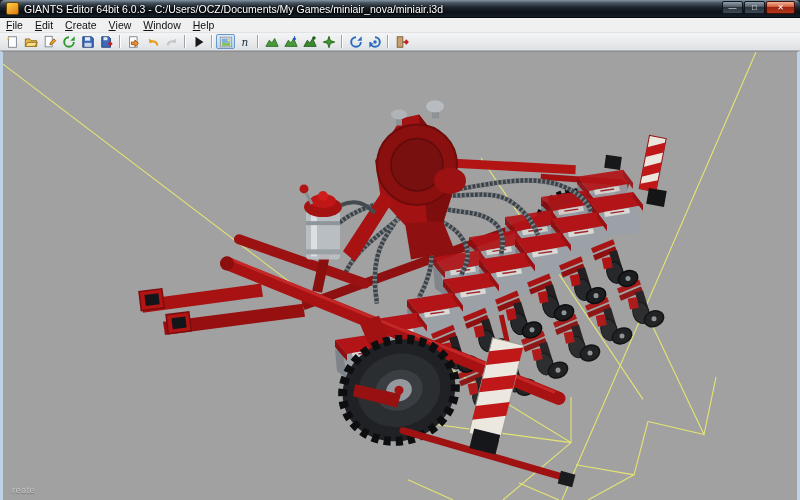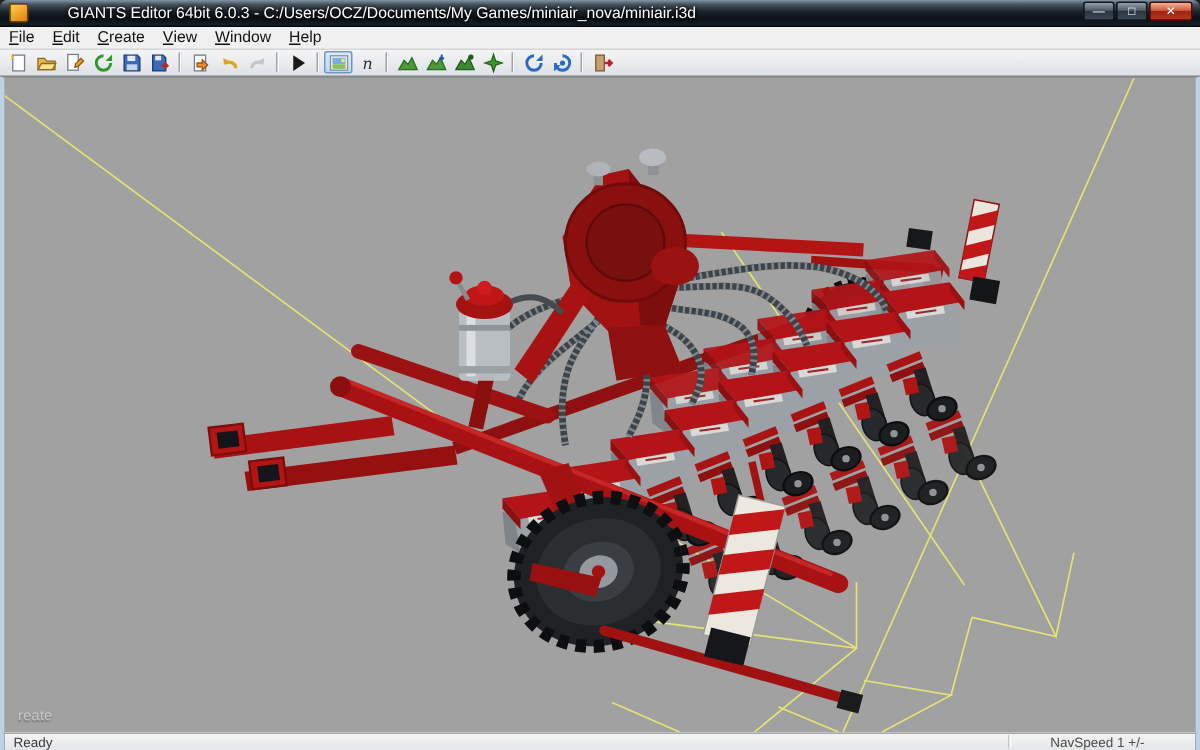--- a/index.html
+++ b/index.html
@@ -5,21 +5,21 @@
   html,body{margin:0;padding:0;width:800px;height:500px;overflow:hidden;background:#222;
     font-family:"Liberation Sans","DejaVu Sans",sans-serif;}
   .window{width:800px;height:500px;display:flex;flex-direction:column;border-radius:5px 5px 0 0;overflow:hidden;}
 
   
   .titlebar{height:17px;flex:0 0 17px;position:relative;display:flex;align-items:center;
     background:linear-gradient(180deg,#8294a4 0%,#46525e 18%,#1c242c 45%,#0c1117 70%,#141e26 100%);
     border-bottom:1px solid #05080b;}
   .titlebar .app-icon{width:11px;height:11px;margin:0 5px 0 6px;border-radius:2px;
     background:linear-gradient(145deg,#ffd24a,#e07b10);border:1px solid #6a4405;flex:0 0 auto;}
-  .titlebar .title{color:#ffffff;font-size:10.5px;white-space:nowrap;text-shadow:0 1px 2px #000,0 0 3px #000;margin-left:21px;}
+  .titlebar .title{color:#ffffff;font-size:10.5px;white-space:nowrap;text-shadow:0 1px 2px #000,0 0 3px #000;}
   .winbtns{position:absolute;right:5px;top:1px;display:flex;}
   .winbtn{width:21px;height:13px;margin-left:1px;border:1px solid #10181f;border-radius:2px;
     background:linear-gradient(#93a0ac 0%,#4d5a66 45%,#2a343d 50%,#3c4953 100%);
     color:#fff;font-size:8px;line-height:11px;text-align:center;box-sizing:border-box;}
   .winbtn.close{width:29px;background:linear-gradient(#f0b49a 0%,#d05a3a 45%,#9c2412 50%,#b23a1e 100%);border-color:#4a0e04;}
 
   
   .menubar{height:14px;flex:0 0 14px;background:#f0f0f0;display:flex;align-items:center;
     font-size:10.5px;color:#111;border-bottom:1px solid #e2e2e2;}
   .menu-item{padding:0 6px;height:100%;display:flex;align-items:center;}
@@ -436,20 +436,14 @@
           <polygon points="476,328 508,316 508,330 476,342" fill="#c01818"></polygon>
           <polygon points="476,356 508,344 508,358 476,370" fill="#c01818"></polygon>
           <rect x="480" y="378" width="27" height="20" fill="#16171a"></rect>
         </g>
       </g>
     </svg>
 
     <div class="camera-label">reate</div>
   </div>
 
-  <div class="statusbar">
-    <div class="sb-ready">Ready</div>
-    <div class="sb-fill"></div>
-    <div class="sb-sep"></div>
-    <div class="sb-nav">NavSpeed 1 +/-</div>
-  </div>
 
 </div>
 
 </body></html>

